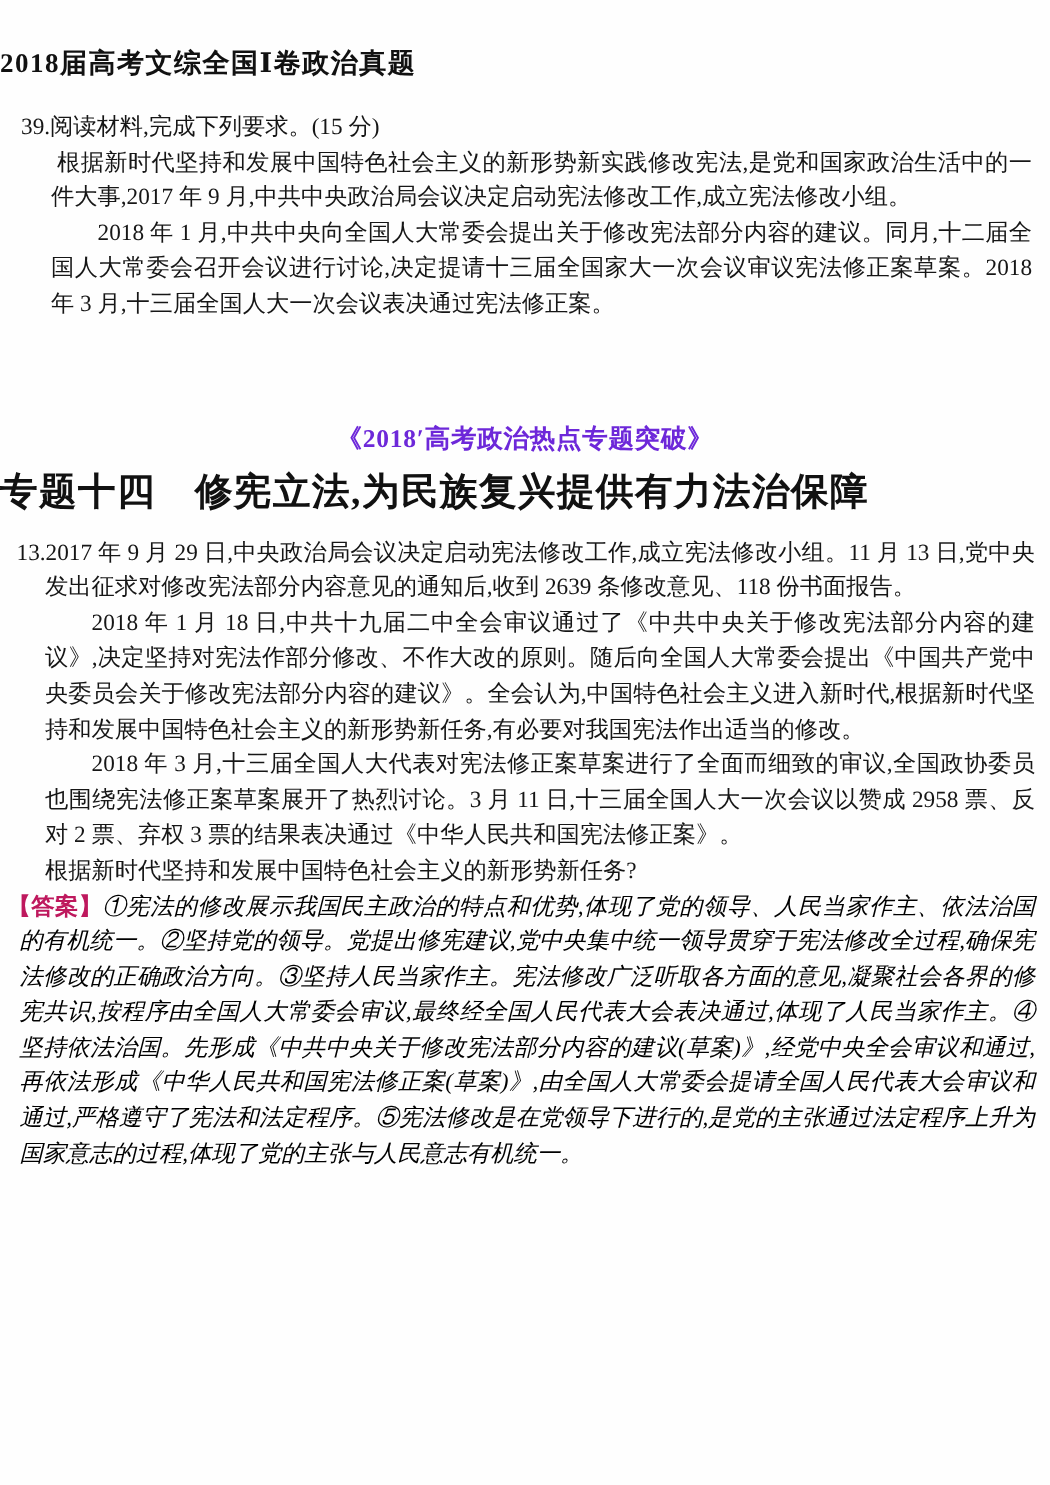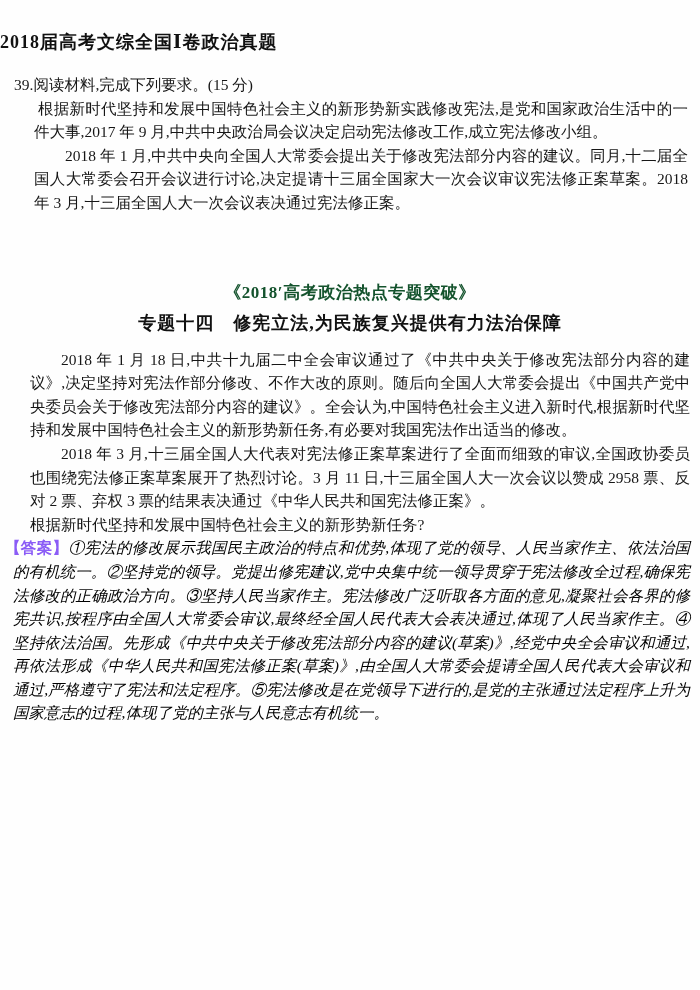--- a/index.html
+++ b/index.html
@@ -43,26 +43,26 @@
   .q39-material p.first { text-indent: 4px; }
   .q39-material p.indent { text-indent: 2em; }
 
   
   .booklet-title {
     margin: 66px 0 0 0;
     text-align: center;
     font-size: 17px;
     font-weight: bold;
     letter-spacing: 0.5px;
-    color: #14532d;
+    color: #6d28d9;
   }
   .topic-title {
     margin: 7px 0 0 0;
-    text-align: center;
-    font-size: 18px;
+    text-align: left;
+    font-size: 25px;
     font-weight: bold;
     letter-spacing: 1px;
     color: #111;
   }
 
   
   .q13-block { margin: 13px 10px 0 30px; }
   .q13-block p { margin: 0; }
   .q13-block p.hang { text-indent: -19px; }
   .q13-block p.indent { text-indent: 2em; }
@@ -71,21 +71,21 @@
   
   .answer-block {
     margin: 0 10px 0 13px;
     text-indent: -8px;
   }
   .answer-label {
     font-weight: bold;
     font-style: normal;
     font-family: "Liberation Sans", "DejaVu Sans", sans-serif;
     font-size: 15.5px;
-    color: #8b5cf6;
+    color: #be185d;
   }
   .answer-text {
     font-style: italic; 
     color: #000000;
   }
 </style>
 </head>
 <body>
 
 <div class="page">
@@ -98,20 +98,21 @@
     <div class="bodytext q39-material">
       <p class="first">根据新时代坚持和发展中国特色社会主义的新形势新实践修改宪法,是党和国家政治生活中的一件大事,2017 年 9 月,中共中央政治局会议决定启动宪法修改工作,成立宪法修改小组。</p>
       <p class="indent">2018 年 1 月,中共中央向全国人大常委会提出关于修改宪法部分内容的建议。同月,十二届全国人大常委会召开会议进行讨论,决定提请十三届全国家大一次会议审议宪法修正案草案。2018 年 3 月,十三届全国人大一次会议表决通过宪法修正案。</p>
     </div>
   </div>
 
   <h2 class="booklet-title">《2018′高考政治热点专题突破》</h2>
   <h3 class="topic-title">专题十四　修宪立法,为民族复兴提供有力法治保障</h3>
 
   <div class="bodytext q13-block">
+    <p class="hang"><span class="q-num">13.</span><span>2017 年 9 月 29 日,中央政治局会议决定启动宪法修改工作,成立宪法修改小组。11 月 13 日,党中央发出征求对修改宪法部分内容意见的通知后,收到 2639 条修改意见、118 份书面报告。</span></p>
     <p class="indent">2018 年 1 月 18 日,中共十九届二中全会审议通过了《中共中央关于修改宪法部分内容的建议》,决定坚持对宪法作部分修改、不作大改的原则。随后向全国人大常委会提出《中国共产党中央委员会关于修改宪法部分内容的建议》。全会认为,中国特色社会主义进入新时代,根据新时代坚持和发展中国特色社会主义的新形势新任务,有必要对我国宪法作出适当的修改。</p>
     <p class="indent">2018 年 3 月,十三届全国人大代表对宪法修正案草案进行了全面而细致的审议,全国政协委员也围绕宪法修正案草案展开了热烈讨论。3 月 11 日,十三届全国人大一次会议以赞成 2958 票、反对 2 票、弃权 3 票的结果表决通过《中华人民共和国宪法修正案》。</p>
     <p class="flush">根据新时代坚持和发展中国特色社会主义的新形势新任务?</p>
   </div>
 
   <p class="bodytext answer-block"><span class="answer-label">【答案】</span><span class="answer-text">①宪法的修改展示我国民主政治的特点和优势,体现了党的领导、人民当家作主、依法治国的有机统一。②坚持党的领导。党提出修宪建议,党中央集中统一领导贯穿于宪法修改全过程,确保宪法修改的正确政治方向。③坚持人民当家作主。宪法修改广泛听取各方面的意见,凝聚社会各界的修宪共识,按程序由全国人大常委会审议,最终经全国人民代表大会表决通过,体现了人民当家作主。④坚持依法治国。先形成《中共中央关于修改宪法部分内容的建议(草案)》,经党中央全会审议和通过,再依法形成《中华人民共和国宪法修正案(草案)》,由全国人大常委会提请全国人民代表大会审议和通过,严格遵守了宪法和法定程序。⑤宪法修改是在党领导下进行的,是党的主张通过法定程序上升为国家意志的过程,体现了党的主张与人民意志有机统一。</span></p>
 
 </div>
 
 </body></html>

